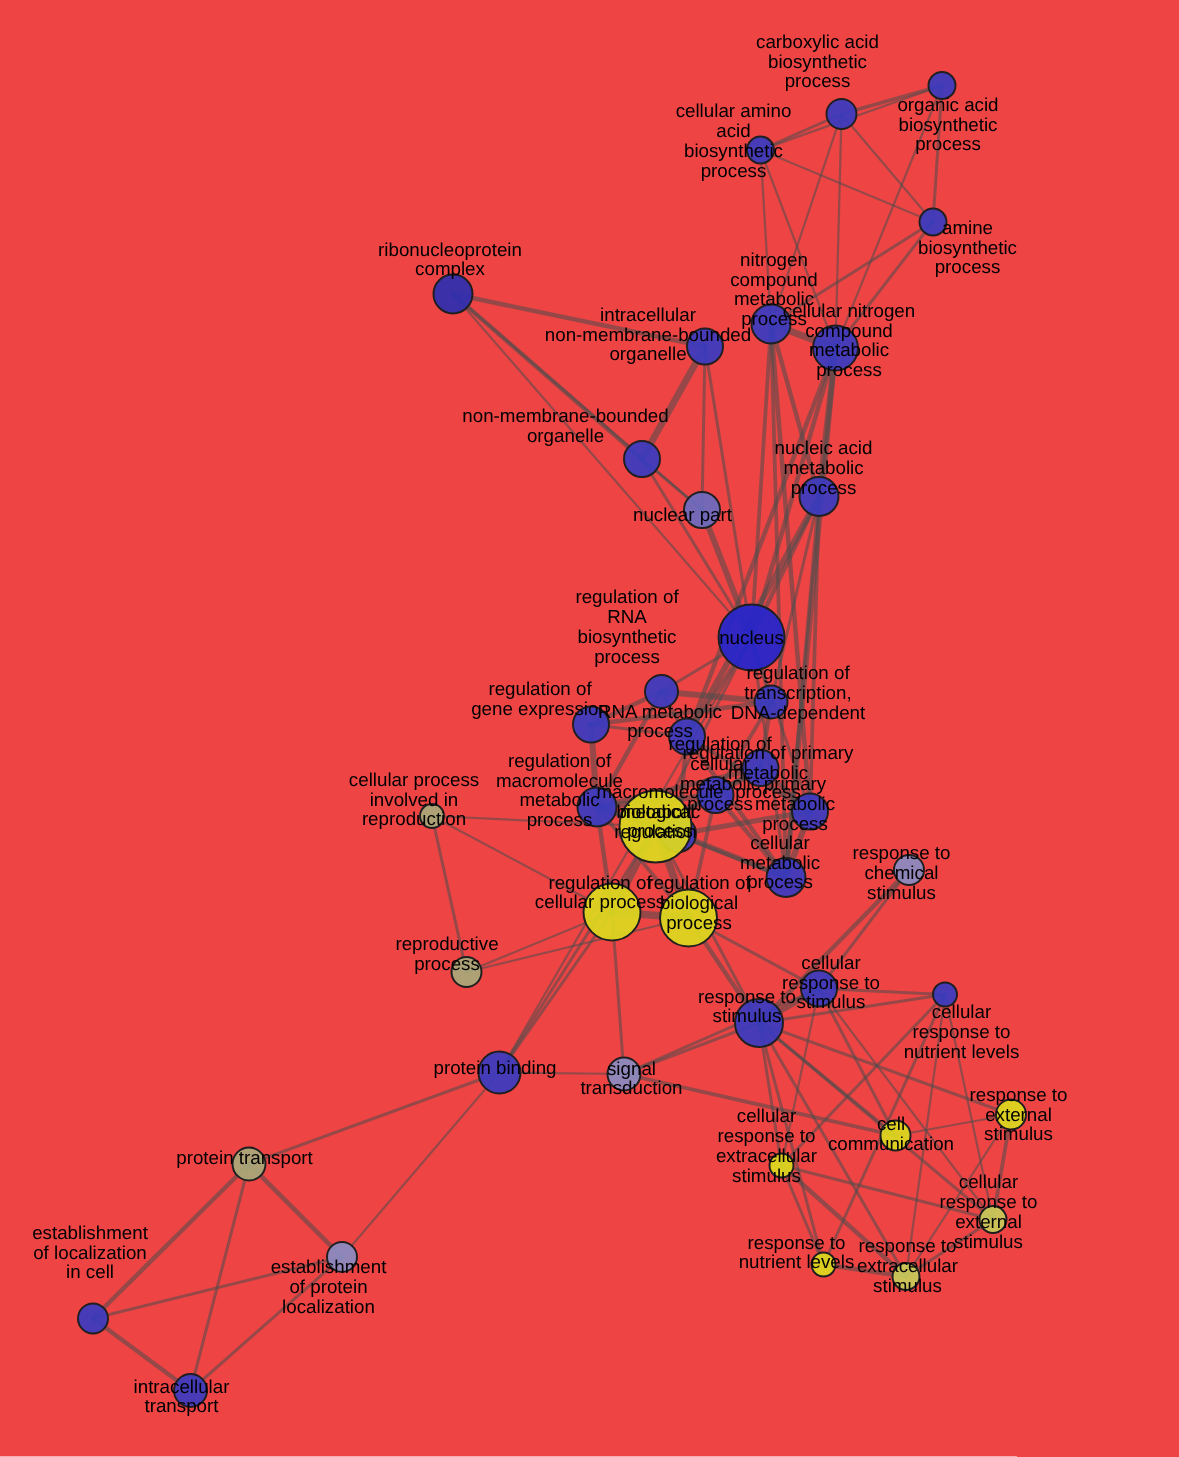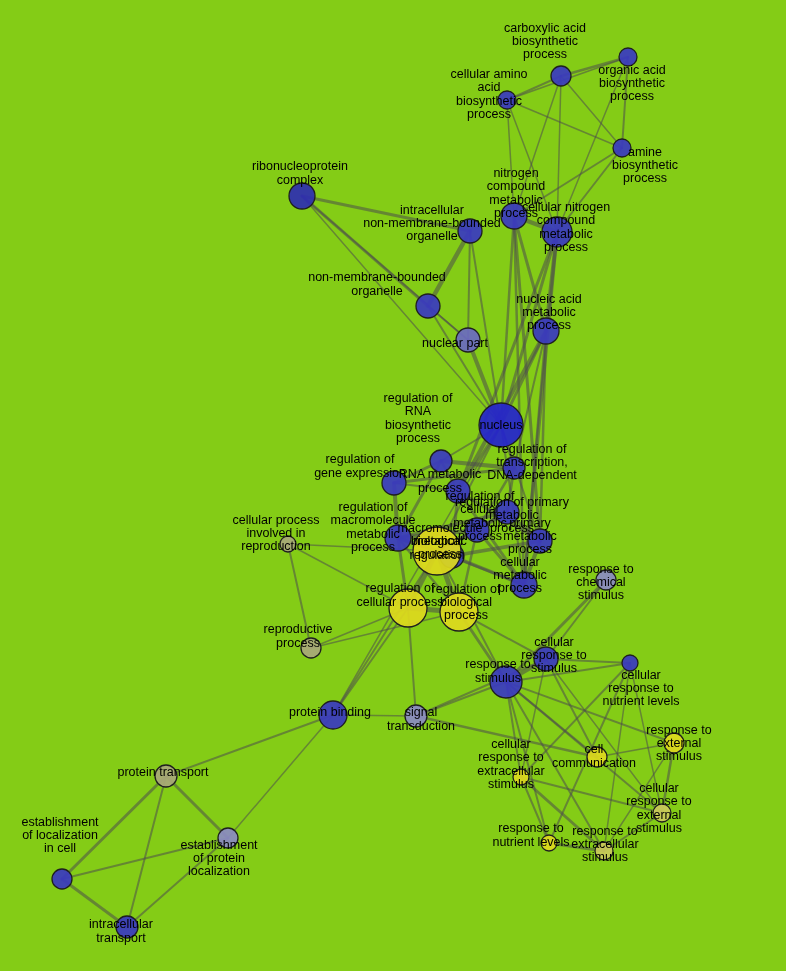--- a/index.html
+++ b/index.html
@@ -1,18 +1,18 @@
 <!DOCTYPE html>
 <html><head>
 <meta charset="utf-8">
 <style>
   html, body { margin: 0; padding: 0; background: #ffffff; }
   .canvas-wrap {
     width: 786px; height: 971px; position: relative;
-    background: #84cc16; overflow: hidden;
+    background: #ef4444; overflow: hidden;
     font-family: "Liberation Sans", sans-serif;
   }
   svg { display: block; }
   text {
     font-family: "Liberation Sans", sans-serif;
     font-size: 12.5px;
     fill: #000000;
   }
   circle { cursor: pointer; }
 </style>

